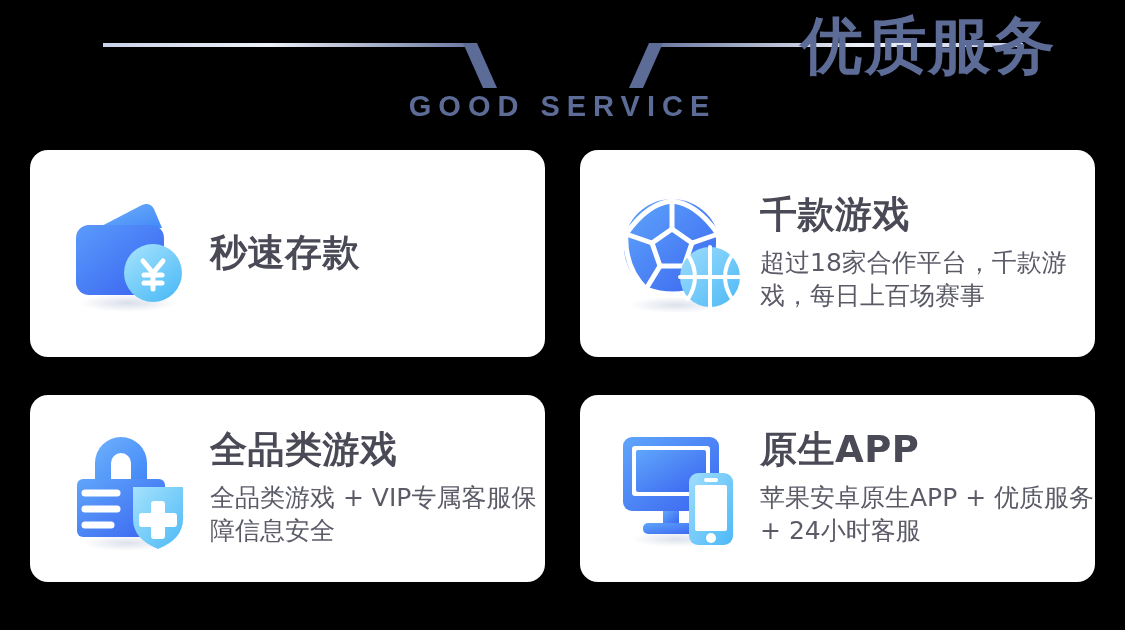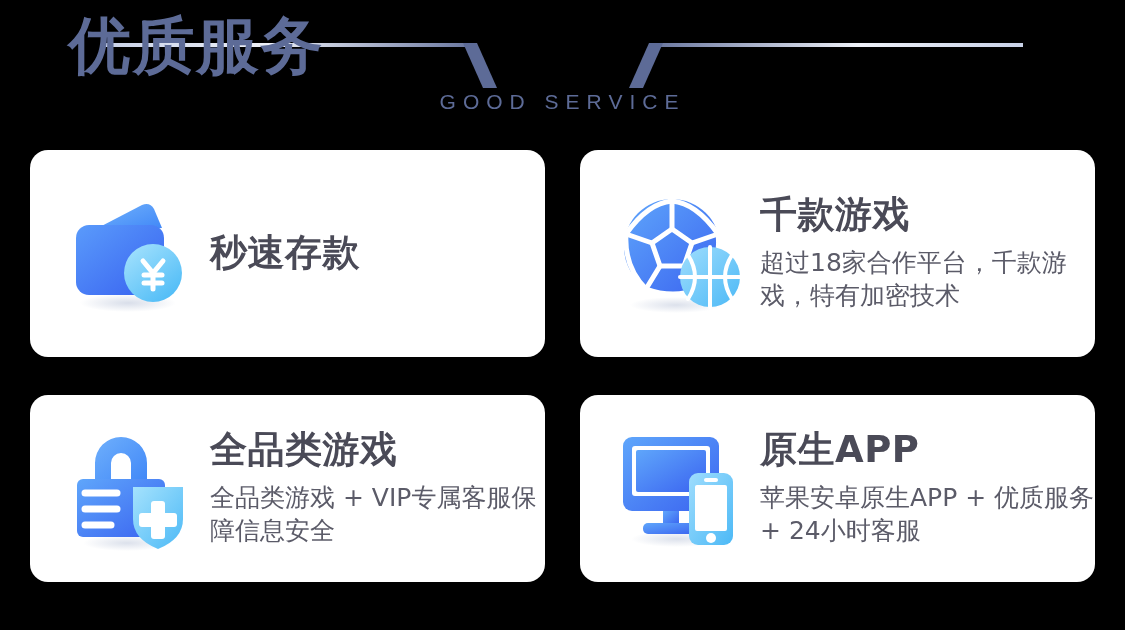--- a/index.html
+++ b/index.html
@@ -24,21 +24,21 @@
     flex-direction: column;
     align-items: center;
     justify-content: flex-start;
   }
   .title-row {
     position: relative;
     width: 988px;
     height: 92px;
     display: flex;
     align-items: center;
-    justify-content: flex-start;
+    justify-content: flex-end;
   }
   .rule {
     position: absolute;
     top: 0;
     height: 92px;
     width: 400px;
   }
   .rule-left  { left: 34px; }
   .rule-right { right: 34px; }
   .rule svg { display: block; width: 100%; height: 100%; }
@@ -49,22 +49,22 @@
     font-size: 62px;
     font-weight: 700;
     letter-spacing: 2px;
     color: #5d6b97;
     line-height: 92px;
     white-space: nowrap;
     font-family: "DejaVu Sans", "Liberation Sans", sans-serif;
   }
   .sub-title {
     margin-top: -2px;
-    font-size: 21px;
-    font-weight: 400;
+    font-size: 29px;
+    font-weight: 700;
     letter-spacing: 7px;
     color: #5d6b97;
     white-space: nowrap;
     font-family: "Liberation Sans", sans-serif;
   }
 
   
   .grid {
     position: absolute;
     left: 30px;
@@ -242,21 +242,21 @@
         <g fill="none" stroke="#ffffff" stroke-width="4" stroke-linecap="round">
           <path d="M92 54 L92 114"></path>
           <path d="M62 84 L122 84"></path>
           <path d="M70 62 Q84 84 70 106"></path>
           <path d="M114 62 Q100 84 114 106"></path>
         </g>
       </svg>
     </div>
     <div class="card-text">
       <div class="card-title">千款游戏</div>
-      <div class="card-desc wide">超过18家合作平台，千款游戏，特有加密技术</div>
+      <div class="card-desc wide">超过18家合作平台，千款游戏，每日上百场赛事</div>
     </div>
   </div>
 
   <div class="card">
     <div class="icon-wrap">
       <svg width="118" height="124" viewBox="0 0 118 124">
         <defs>
           <linearGradient id="l-body" x1="0" y1="0" x2="1" y2="1">
             <stop offset="0%" stop-color="#5fa6fb"></stop>
             <stop offset="100%" stop-color="#3a63f0"></stop>

